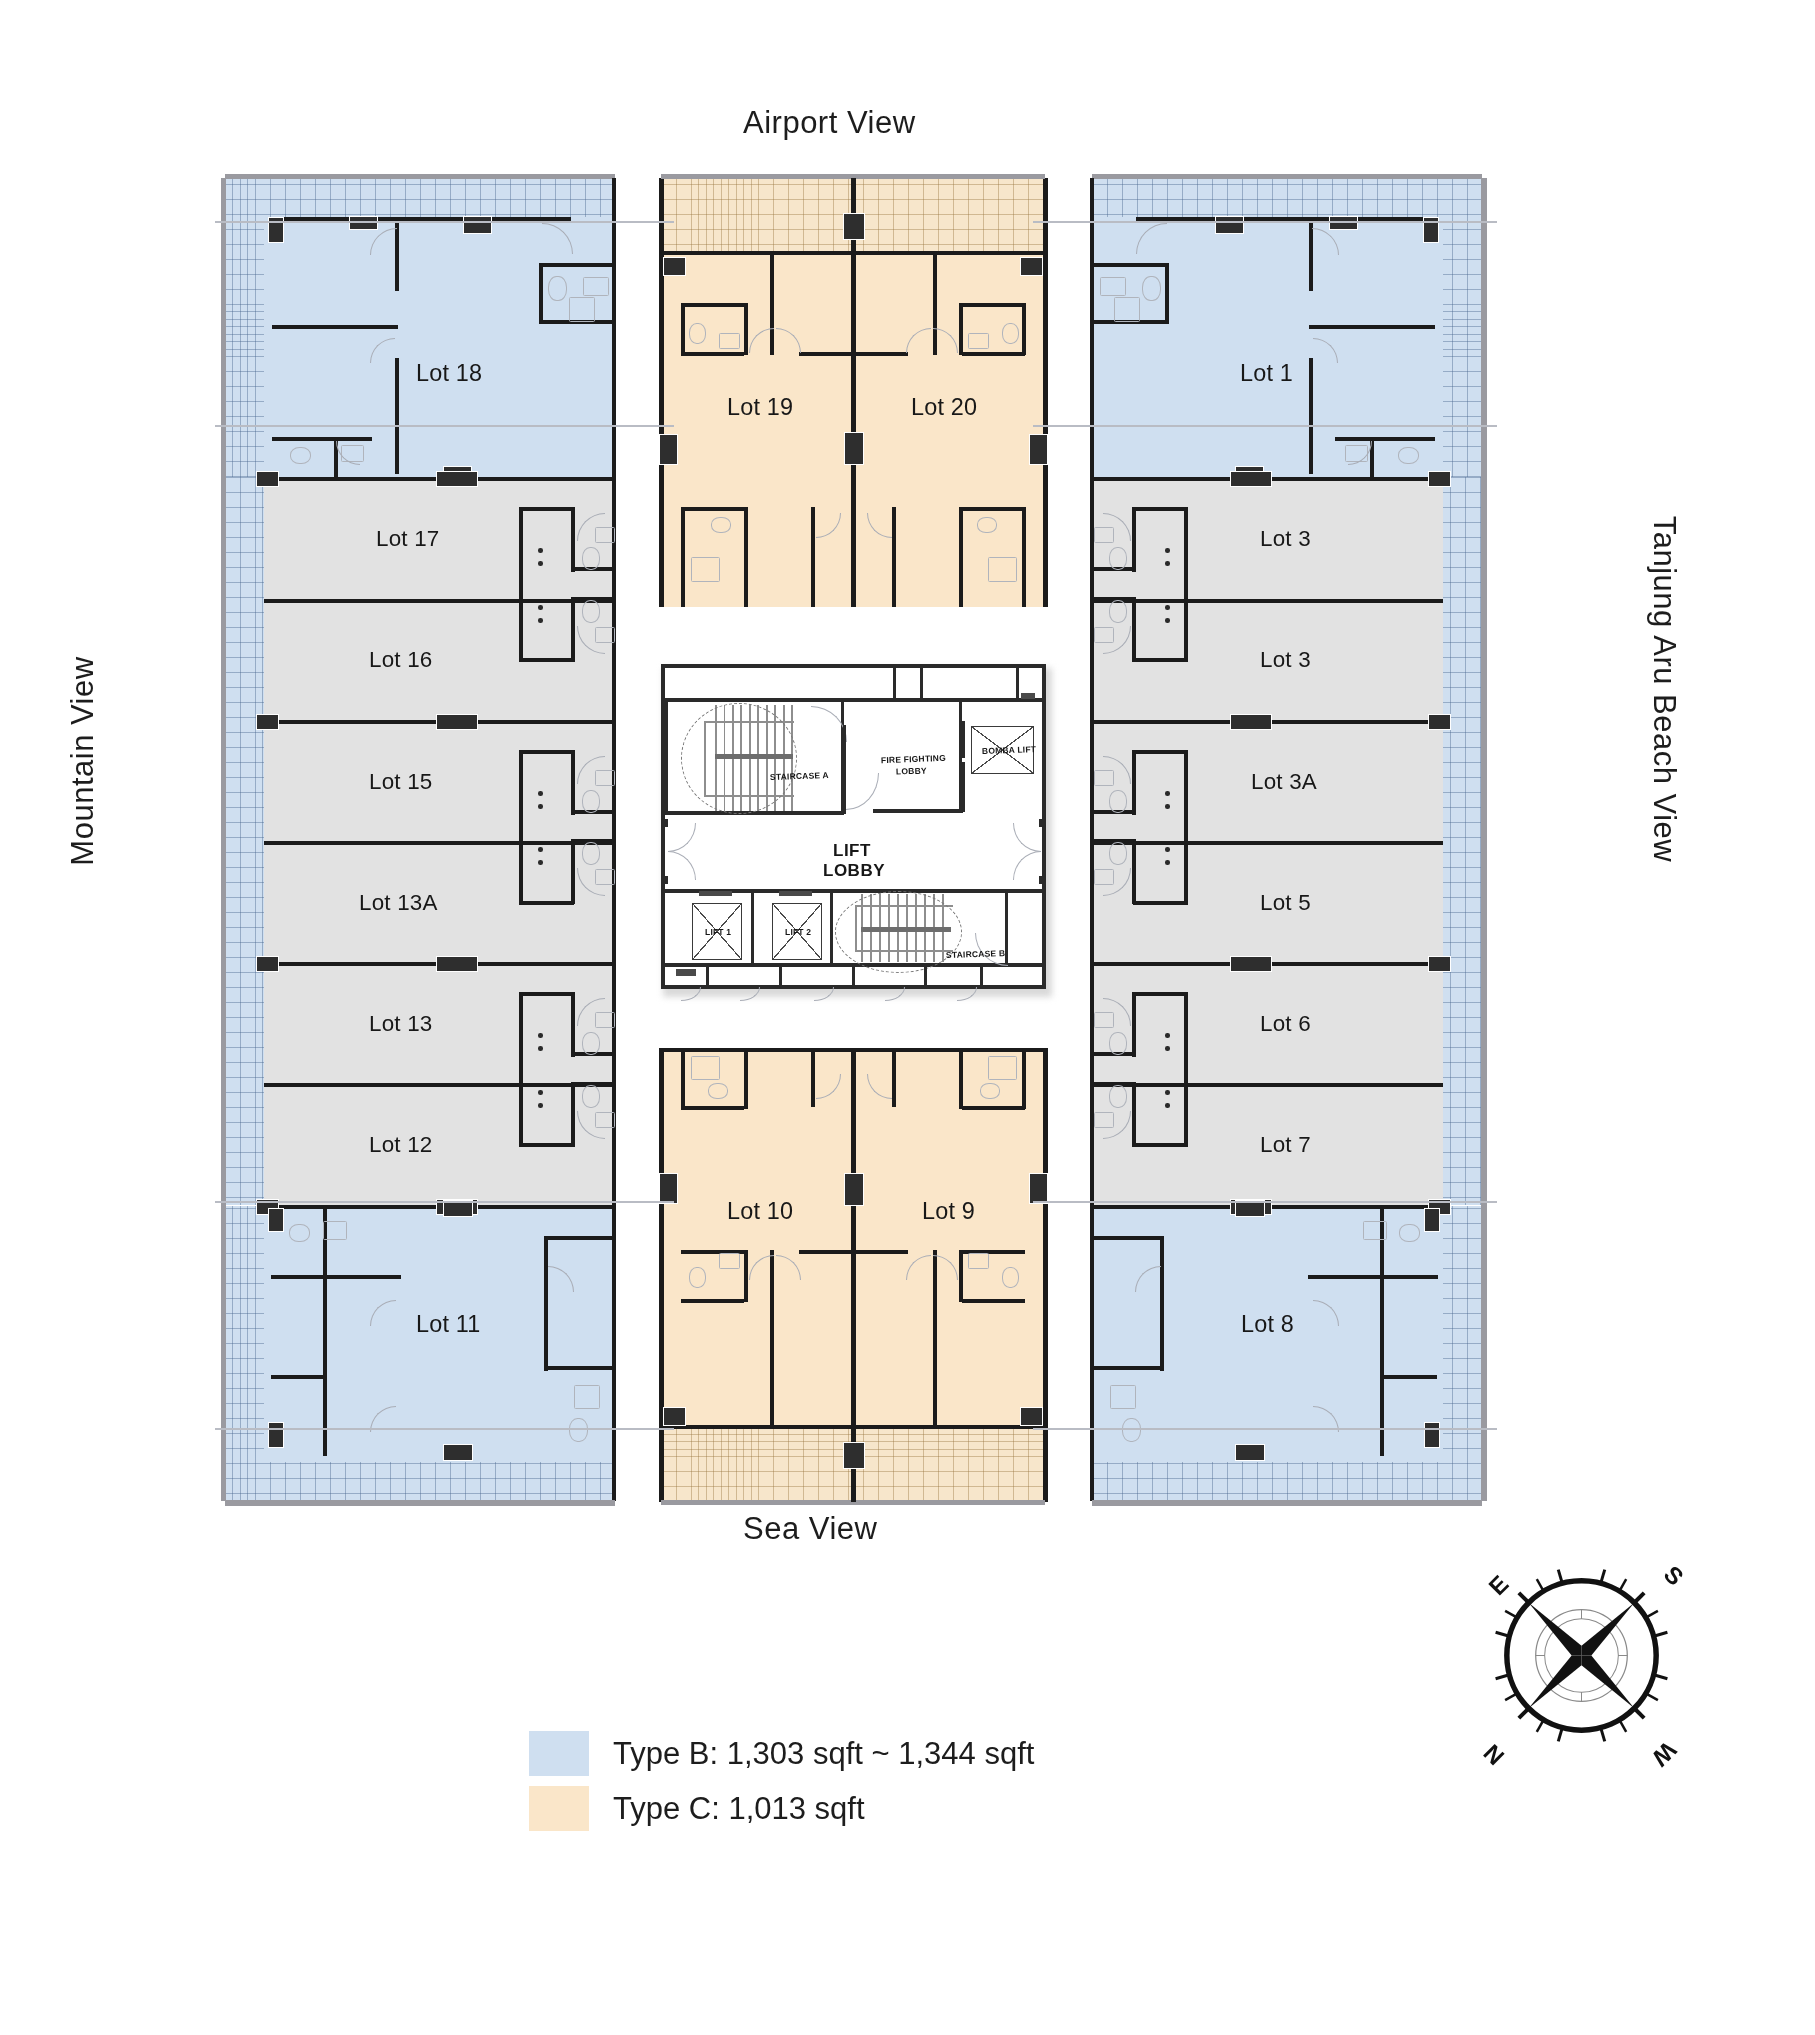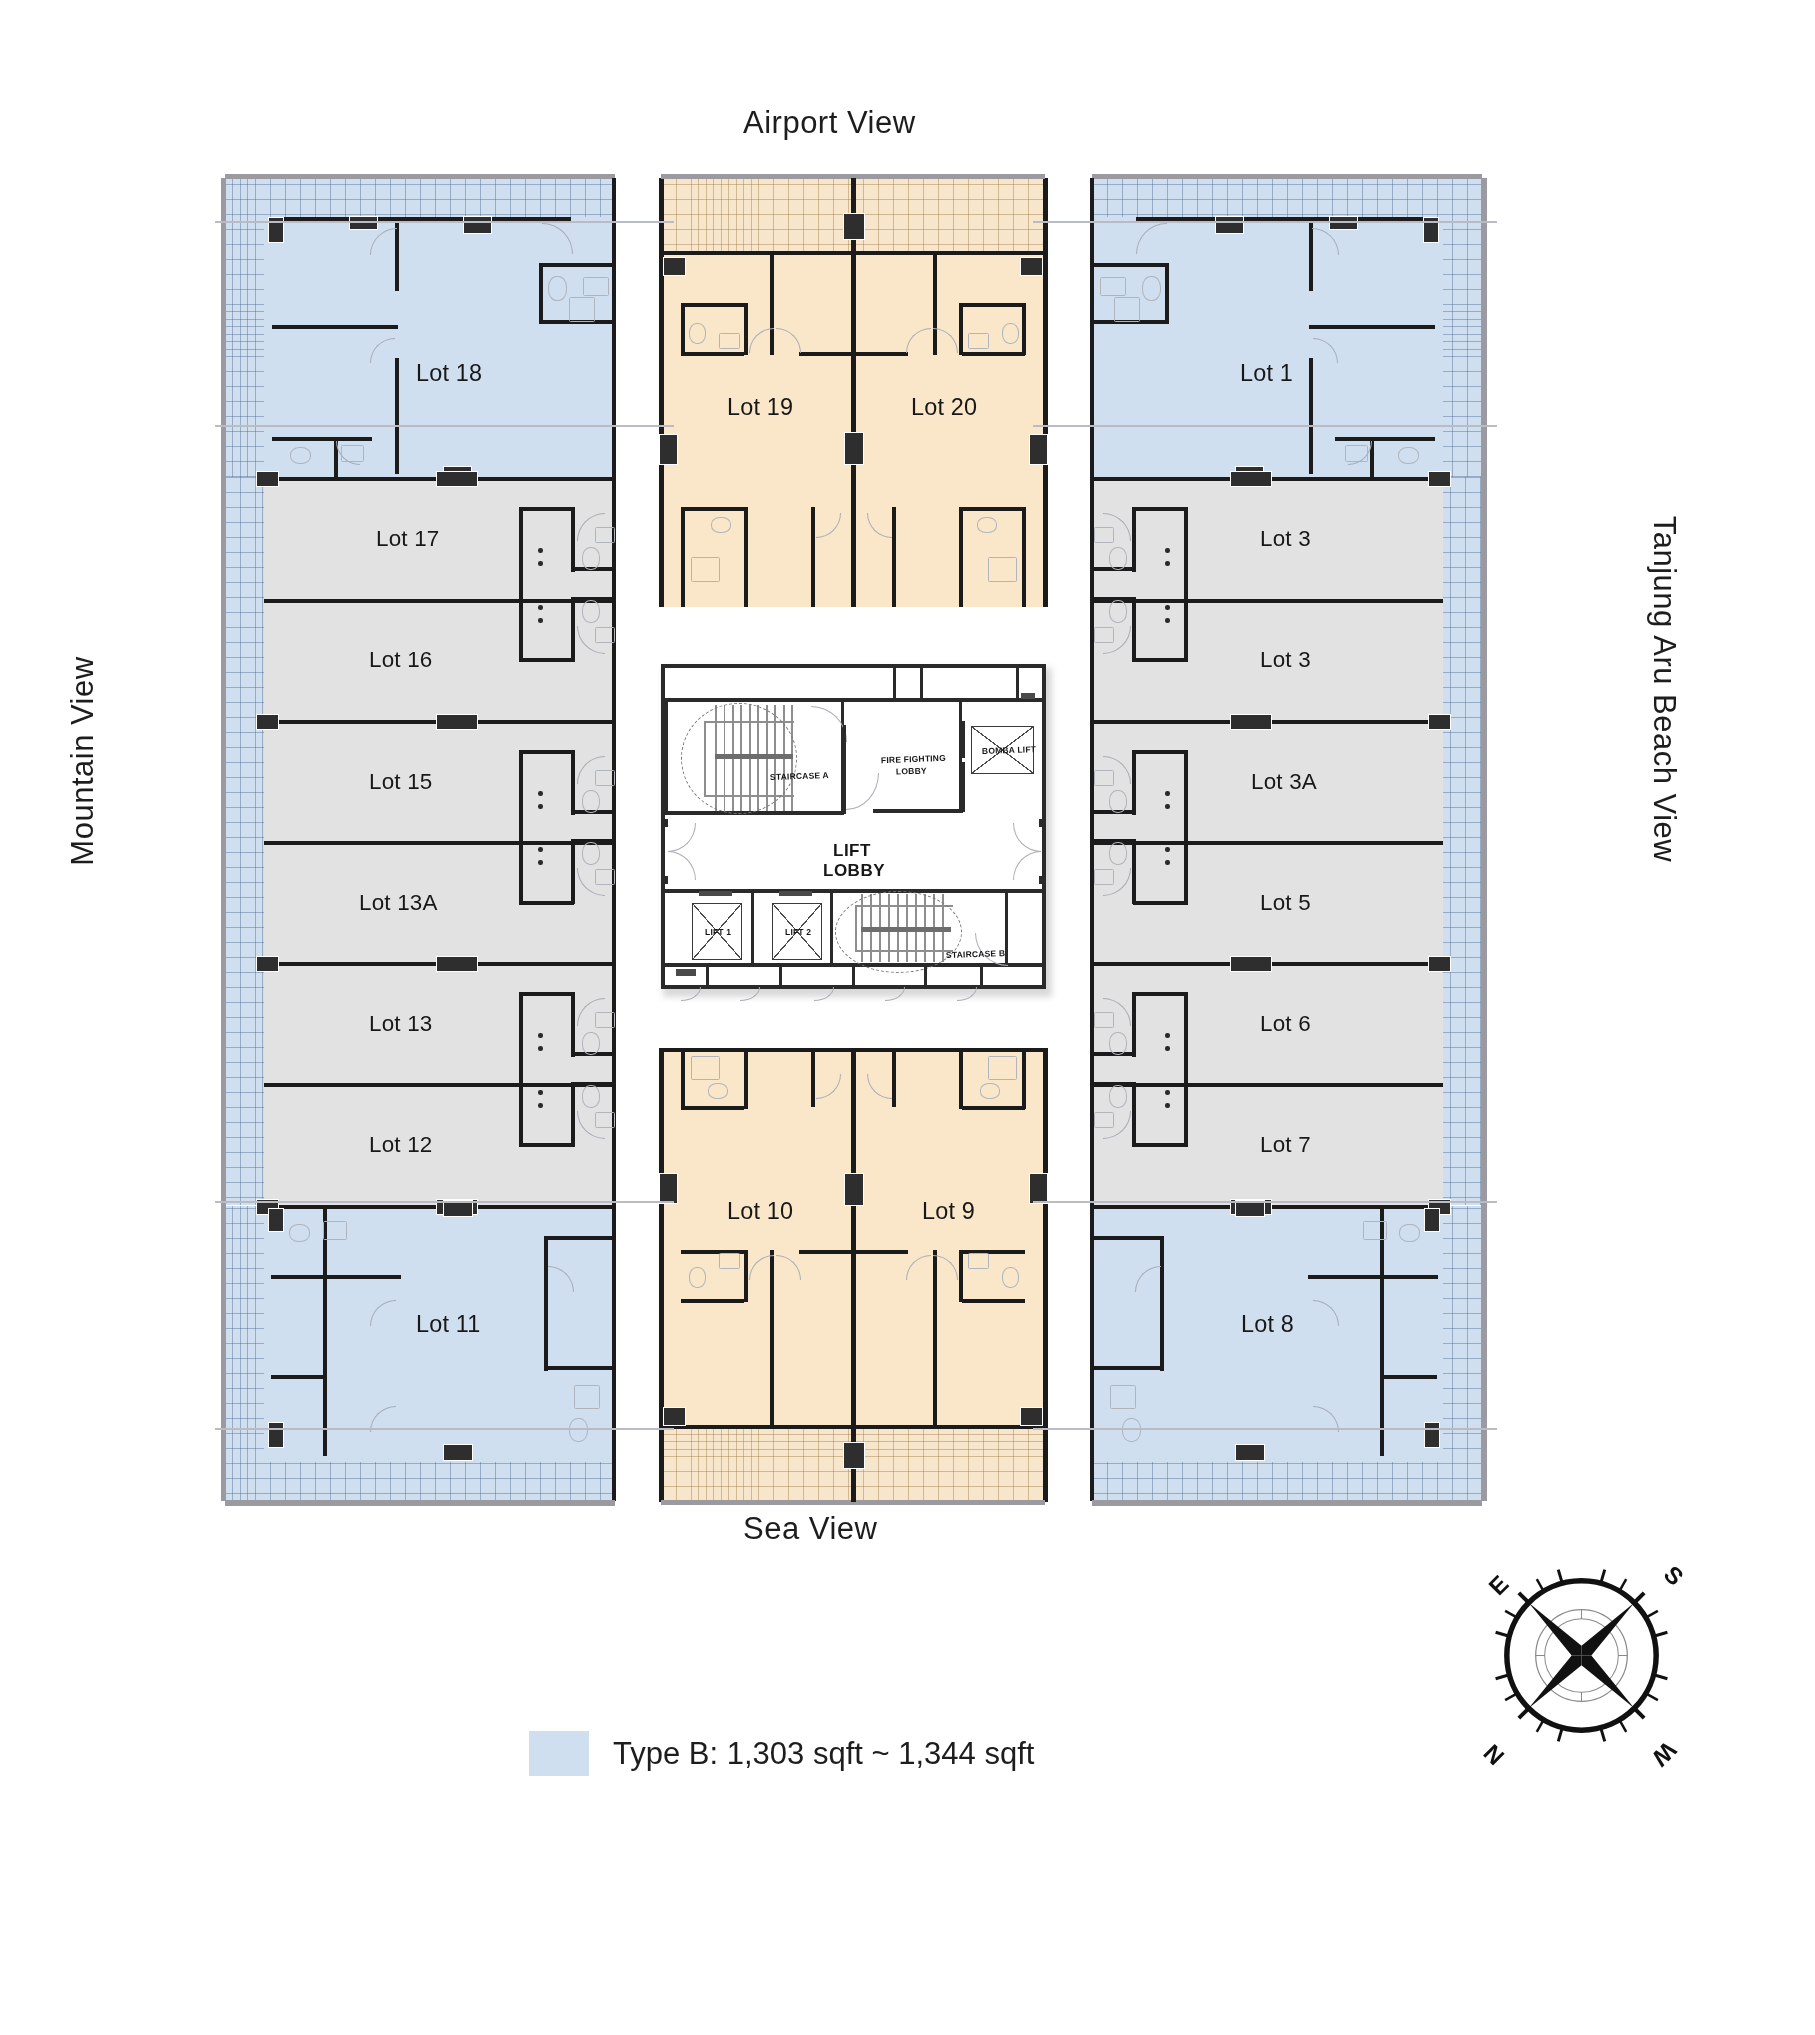--- a/index.html
+++ b/index.html
@@ -613,20 +613,24 @@
     <div class="door br" style="left:79px;top:323px;width:19px;height:13px;"></div>
     <div class="door br" style="left:153px;top:323px;width:19px;height:13px;"></div>
     <div class="door br" style="left:224px;top:323px;width:19px;height:13px;"></div>
     <div class="door br" style="left:296px;top:323px;width:19px;height:13px;"></div>
   </div>
 
   <div id="legend">
     <div class="legrow">
       <div class="legsw" style="background:#cfdff0;"></div>
       <div class="legtxt">Type B: 1,303 sqft ~ 1,344 sqft</div>
+    </div>
+    <div class="legrow">
+      <div class="legsw" style="background:#fae6c9;"></div>
+      <div class="legtxt">Type C: 1,013 sqft</div>
     </div>
   </div>
 
   <div id="compass">
     <svg viewBox="0 0 460 460" width="229" height="229">
       <g transform="rotate(135 230 230)">
         <circle cx="230" cy="230" r="150" fill="none" stroke="#111" stroke-width="11"></circle>
         <circle cx="230" cy="230" r="92" fill="none" stroke="#8a8a8a" stroke-width="2.5"></circle>
         <circle cx="230" cy="230" r="74" fill="none" stroke="#8a8a8a" stroke-width="2"></circle>
         <g stroke="#8a8a8a" stroke-width="2">

